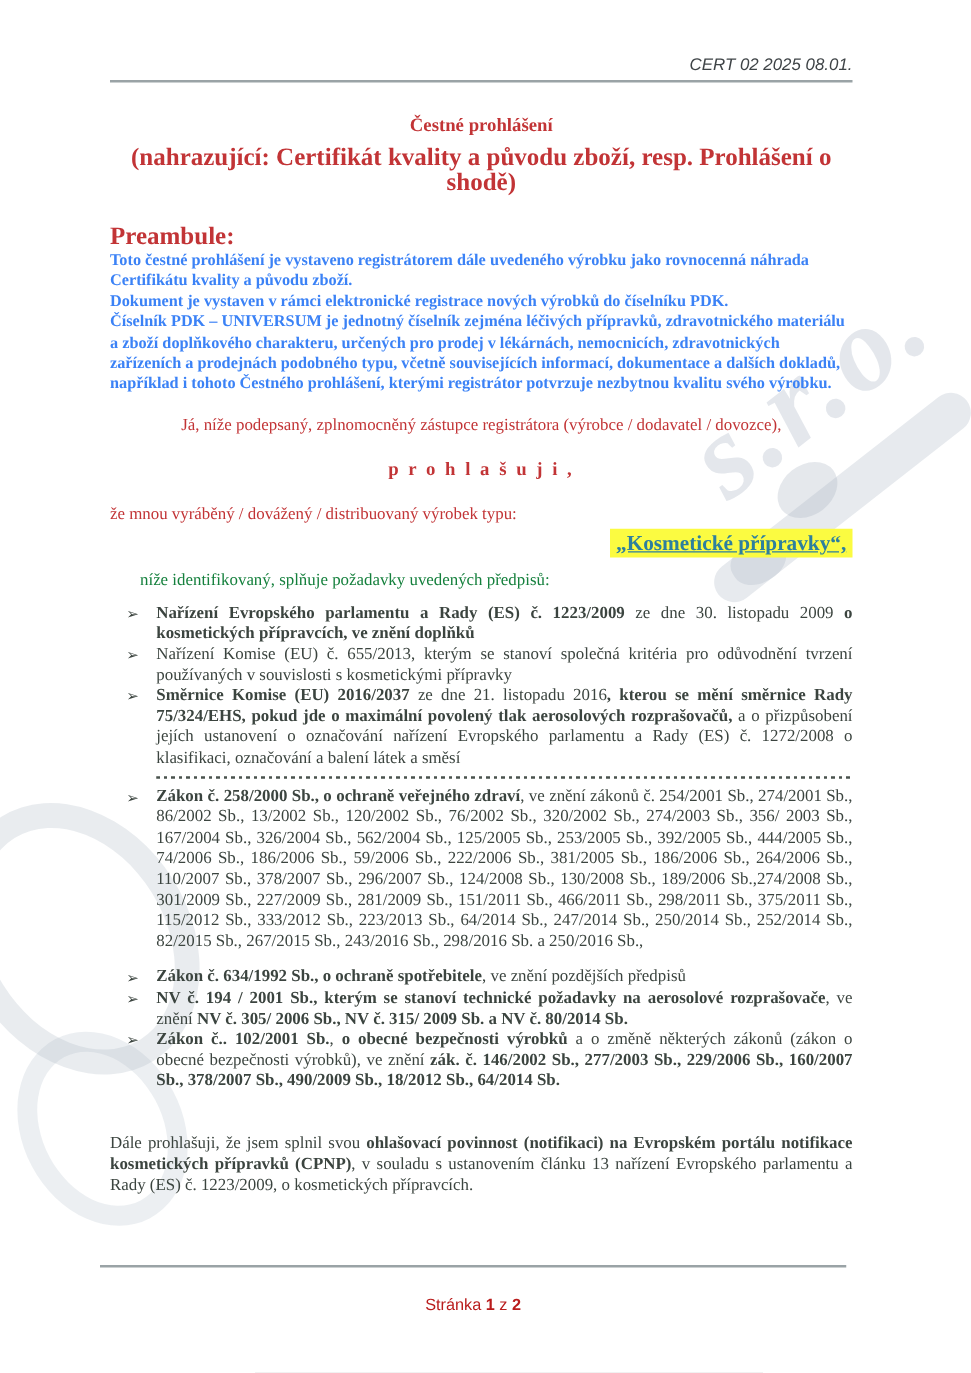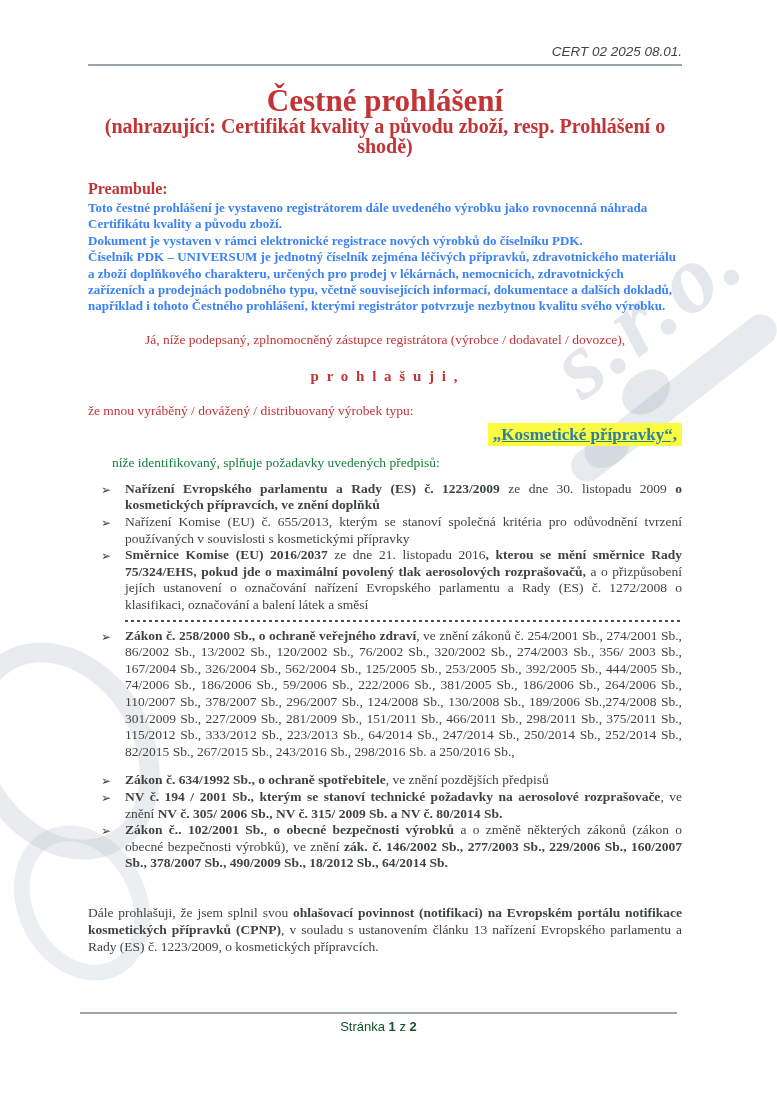--- a/index.html
+++ b/index.html
@@ -44,29 +44,29 @@
   .layer{position:relative;z-index:1;}
   .doc-code{
     margin:44px 95px 0 88px;
     text-align:right;
     font:italic 13.5px "Liberation Sans","DejaVu Sans",sans-serif;
     color:#3f4447;line-height:16px;
   }
   .header-rule{margin:4px 95px 0 88px;border-top:2px solid #9aa3a6;}
   .title{
     margin:20px 95px 0 88px;text-align:center;
-    font-size:31px;font-weight:bold;color:#c23436;line-height:30px;
+    font-size:15px;font-weight:bold;color:#c23436;line-height:30px;
   }
   .subtitle{
     margin:0 95px 0 88px;text-align:center;
     font-size:20px;font-weight:bold;color:#c23436;line-height:20px;
   }
   .preamble-heading{
     margin:22px 95px 0 88px;
-    font-size:16px;font-weight:bold;color:#c23436;line-height:22px;
+    font-size:20px;font-weight:bold;color:#c23436;line-height:22px;
   }
   .preamble-body{
     margin:0 95px 0 88px;
     font-size:13px;font-weight:bold;color:#3b82f6;line-height:16.4px;
     white-space:pre-line;
   }
   .intro-line{
     margin:16px 95px 0 88px;text-align:center;
     font-size:13.5px;color:#c23436;line-height:17px;
   }
@@ -103,21 +103,21 @@
   .closing{
     margin:32px 95px 0 88px;
     font-size:13.5px;line-height:17px;text-align:justify;color:#3b443f;
   }
   .closing p{margin:0;}
   .footer{
     position:absolute;left:80px;right:100px;top:1012px;
     border-top:2px solid #9aa3a6;
     text-align:center;
     font:13px "Liberation Sans","DejaVu Sans",sans-serif;
-    color:#14532d;padding-top:5px;
+    color:#b91c1c;padding-top:22px;
   }
 </style>
 </head>
 <body>
 
 <div class="page">
 
   <div class="watermark">
     <div class="wm-ring1"></div>
     <div class="wm-ring2"></div>

